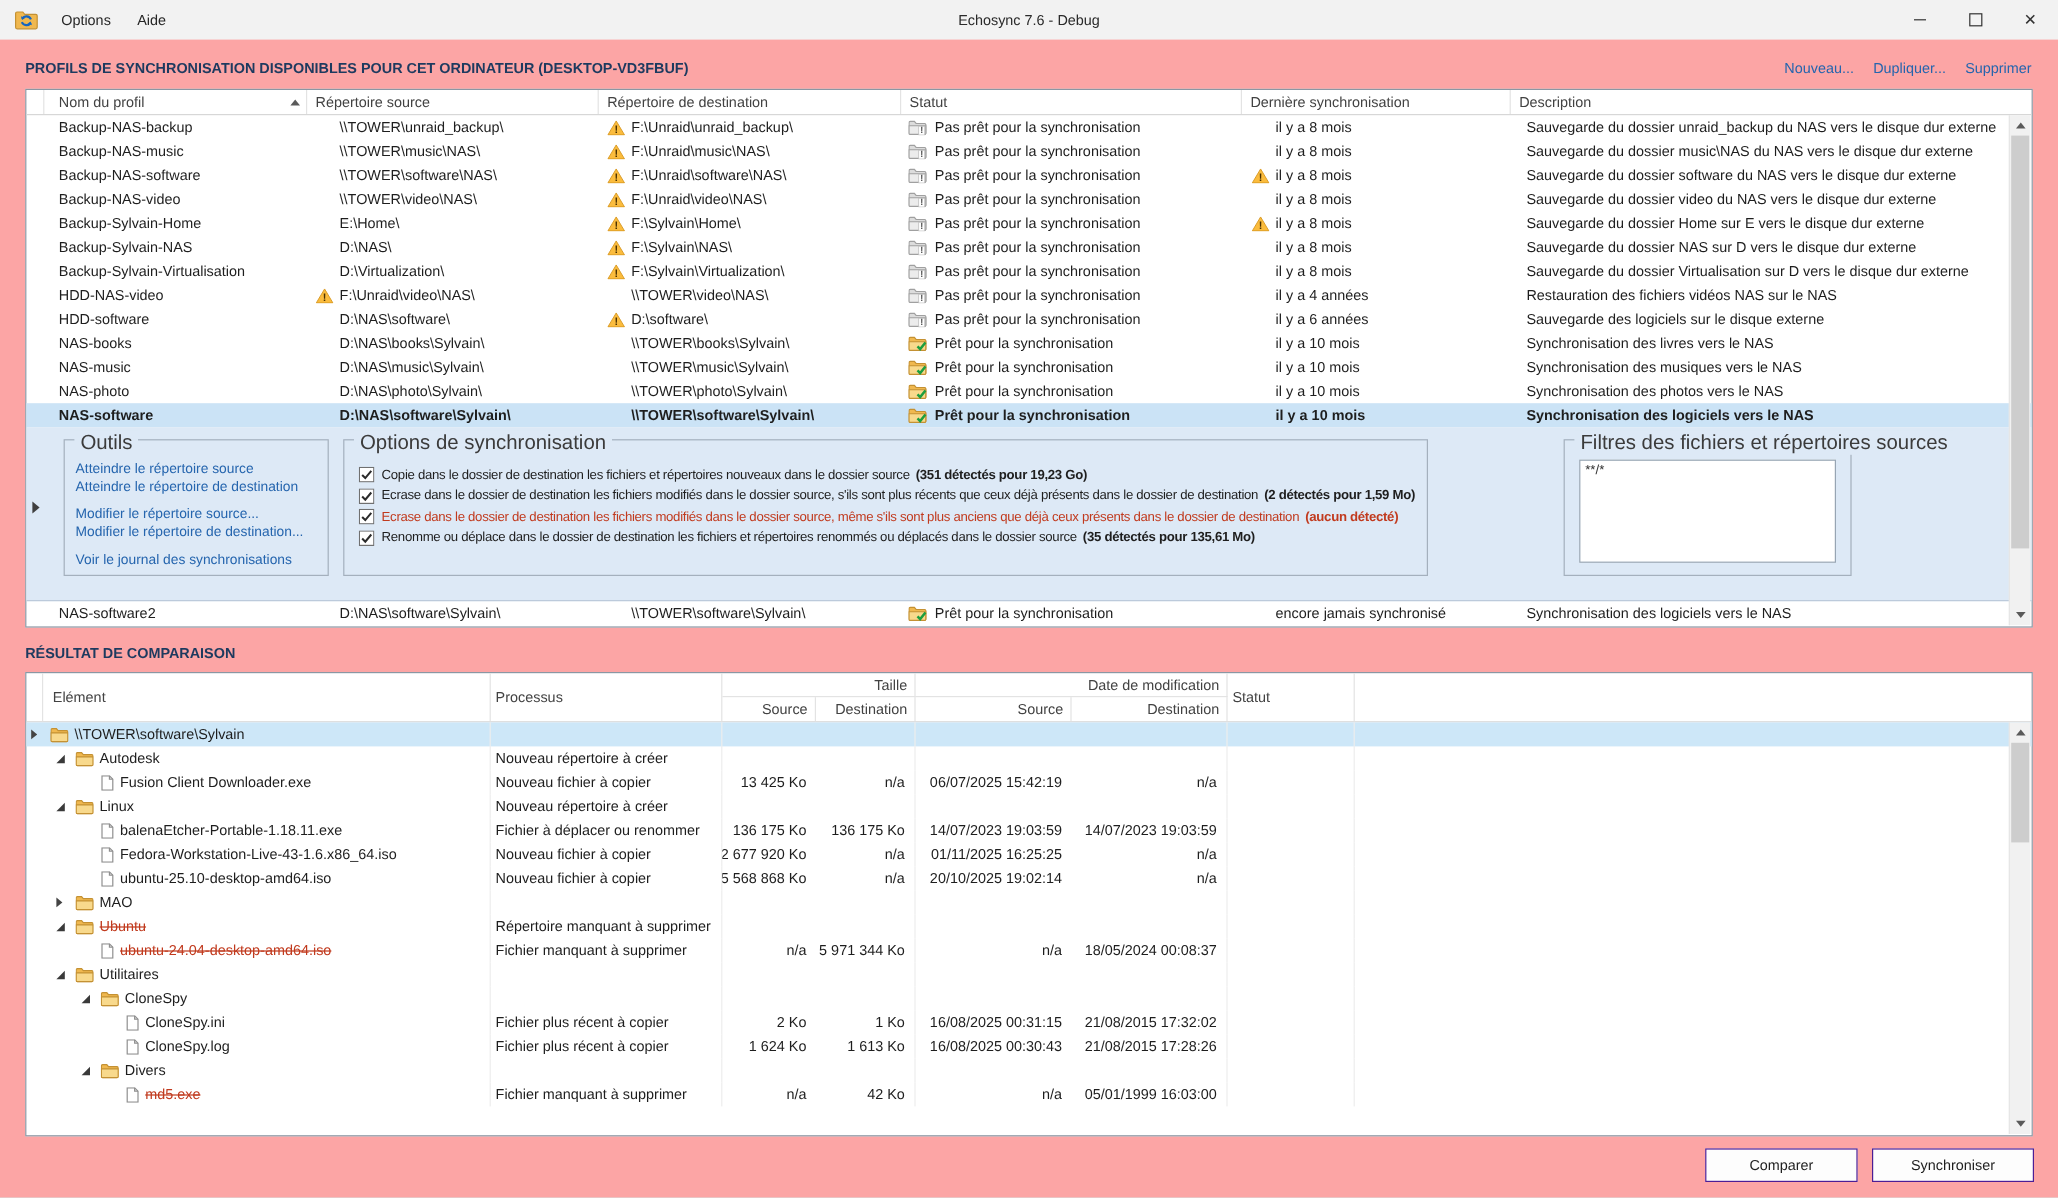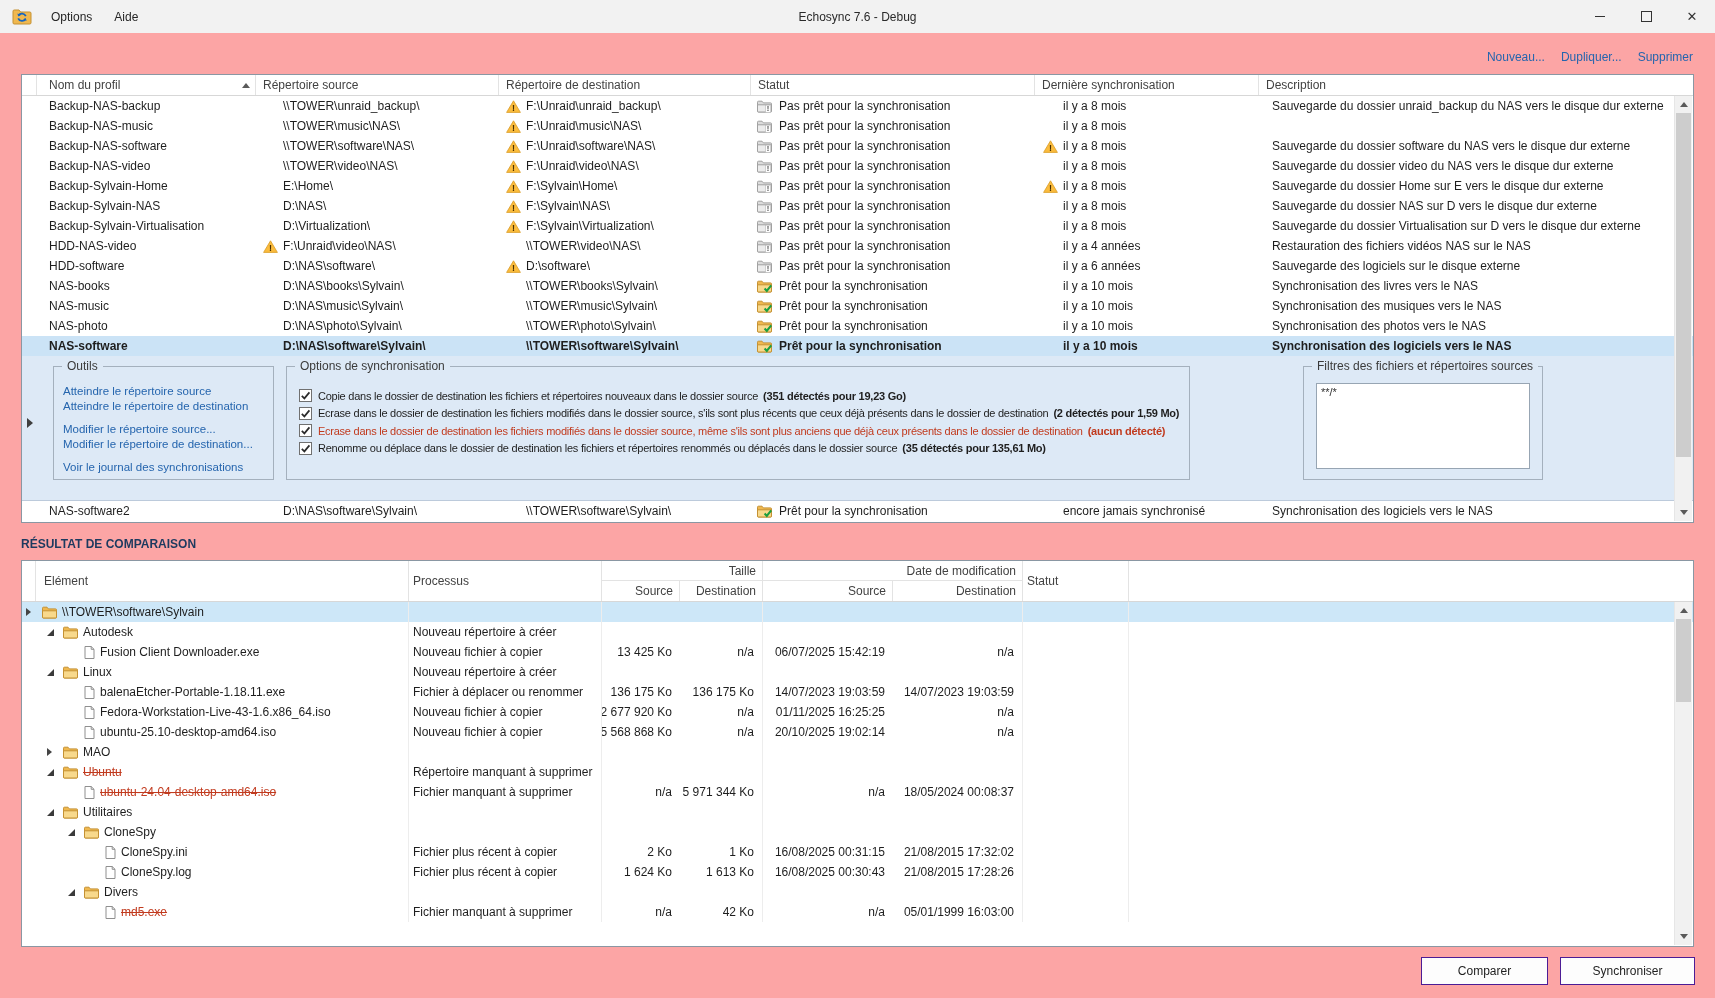--- a/index.html
+++ b/index.html
@@ -33,21 +33,21 @@
   .c.name{padding-left:12px;}
   .c.path{padding-left:6px;}
   .c.path .slot,.c.last .slot{width:16px;flex:none;display:flex;justify-content:center;margin-right:5px;}
   .c.stat{padding-left:6px;gap:6px;}
   .c.last{padding-left:7px;}
   .c.desc{padding-left:13px;}
   
   .dpanel{position:relative;height:144px;background:#dde9f6;border-bottom:1px solid #bccadb;}
   .gutter-arrow{position:absolute;left:5px;top:62px;width:0;height:0;border-top:5px solid transparent;border-bottom:5px solid transparent;border-left:6px solid #3f3f3f;}
   .gbox{position:absolute;border:1px solid #a4b0bd;}
-  .glabel{position:absolute;top:-8px;left:8px;background:#dde9f6;padding:0 5px;color:#3b3b3b;font-size:12px;white-space:nowrap;}
+  .glabel{position:absolute;top:-8px;left:8px;background:#dde9f6;padding:0 5px;color:#3b3b3b;font-size:17px;white-space:nowrap;}
   .box-tools{left:31px;top:10px;width:219px;height:112px;}
   .tools-body{padding:17px 0 0 9px;}
   .tools-body a{display:block;color:#2565ae;font-size:11.5px;line-height:15px;text-decoration:none;white-space:nowrap;}
   .tgroup{margin-bottom:8px;}
   .box-opts{left:264px;top:10px;width:902px;height:112px;}
   .opts-body{padding-top:20px;}
   .optline{display:flex;align-items:center;height:17.5px;padding-left:12px;white-space:nowrap;font-size:11px;letter-spacing:-0.25px;text-align:right;}
   .optline svg{flex:none;margin-right:6px;}
   .opt-link{font-weight:bold;margin-left:5px;}
   .optline.red{color:#c13a1e;}
@@ -113,20 +113,21 @@
         </span>
       <span class="win-btn">
           <i class="gl-max"></i>
         </span>
       <span class="win-btn">
           <span class="gl-close">✕</span>
         </span>
     </span>
   </div>
 
+  <div class="sec-title sec1">PROFILS DE SYNCHRONISATION DISPONIBLES POUR CET ORDINATEUR (DESKTOP-VD3FBUF)</div>
   <div class="top-actions" id="profile-actions">
       <span>Nouveau...</span>
       <span>Dupliquer...</span>
       <span>Supprimer</span>
     </div>
 
   <div class="ptable">
     <div class="phead" id="phead">
         <div class="hc"></div>
         <div class="hc hname">
@@ -203,20 +204,21 @@
               <path d="M.5 4.8 H14.5 V11 Q14.5 12 13.5 12 H1.5 Q.5 12 .5 11 Z" fill="#ececec" stroke="#a0a0a0"></path>
               <rect x="8.6" y="5.2" width="5" height="7.3" fill="#fff" stroke="#b9b9b9" stroke-width="0.6"></rect>
               <text x="11.1" y="11" text-anchor="middle" font-size="7.5" font-weight="bold" fill="#4c4c4c">!</text>
             </svg>
             <span>Pas prêt pour la synchronisation</span>
           </div>
     <div class="c last">
             <span class="slot"></span>
             <span>il y a 8 mois</span>
           </div>
+    <div class="c desc">Sauvegarde du dossier music\NAS du NAS vers le disque dur externe</div>
   </div>
         <div class="prow ">
     <div class="c"></div>
     <div class="c name">Backup-NAS-software</div>
     <div class="c path">
             <span class="slot"></span>
             <span>\\TOWER\software\NAS\</span>
           </div>
     <div class="c path">
             <span class="slot">

